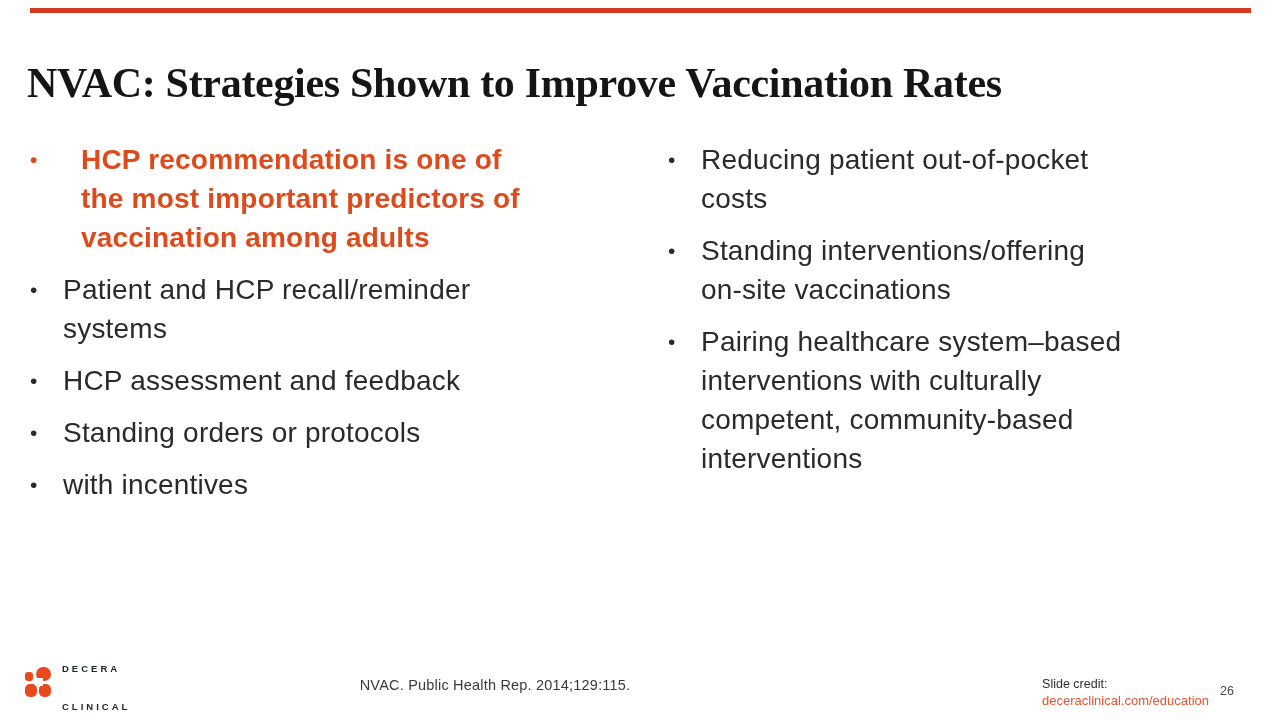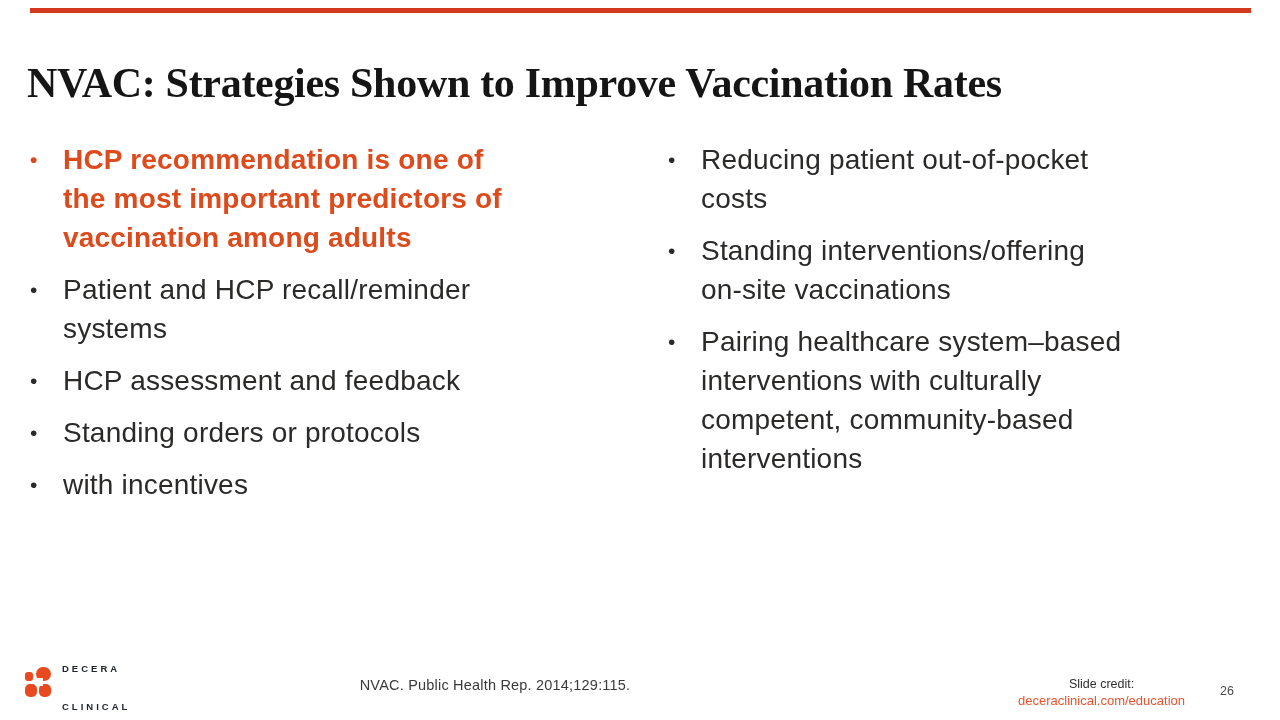--- a/index.html
+++ b/index.html
@@ -23,36 +23,36 @@
   .col-right{left:668px;width:585px;}
   .bullet{display:flex;margin-bottom:13px;color:#2B2A29;}
   .bullet .dot{flex:0 0 33px;}
   .bullet .dot::before{
     content:"\2022";font-size:21px;line-height:39px;display:block;
   }
   .bullet .lines{flex:1;}
   .bullet .lines div{
     font-size:28px;line-height:39px;letter-spacing:0.2px;white-space:nowrap;
   }
-  .bullet.em{color:#DD4A1B;font-weight:700;}
+  .bullet.em{color:#DD4A1B;font-weight:700;gap:18px;}
   .footer-logo{position:absolute;left:25px;top:664px;display:flex;align-items:flex-start;}
   .logo-mark{width:27px;height:32px;margin-right:10px;margin-top:2px;}
   .logo-text{display:flex;flex-direction:column;gap:27px;}
   .logo-line{
     font-size:9.5px;font-weight:700;letter-spacing:3px;color:#20262F;line-height:10.5px;
   }
   .logo-edu{
     font-size:12px;font-weight:400;color:#E8491F;line-height:13px;margin-top:2px;
   }
   .citation{
     position:absolute;left:310px;top:677px;width:370px;text-align:center;
     font-size:14.5px;color:#3A3A3A;letter-spacing:0.2px;
   }
   .credit{
-    position:absolute;right:95px;top:677px;text-align:center;
+    position:absolute;right:71px;top:677px;text-align:left;
   }
   .credit-label{font-size:12.5px;color:#2E2E2E;line-height:14px;}
   .credit-link{font-size:13px;color:#E8542E;line-height:15px;margin-top:2px;text-decoration:none;display:block;}
   .page-num{
     position:absolute;right:46px;top:684px;font-size:12.5px;color:#4A4A4A;
   }
 </style>
 </head>
 <body>
 

